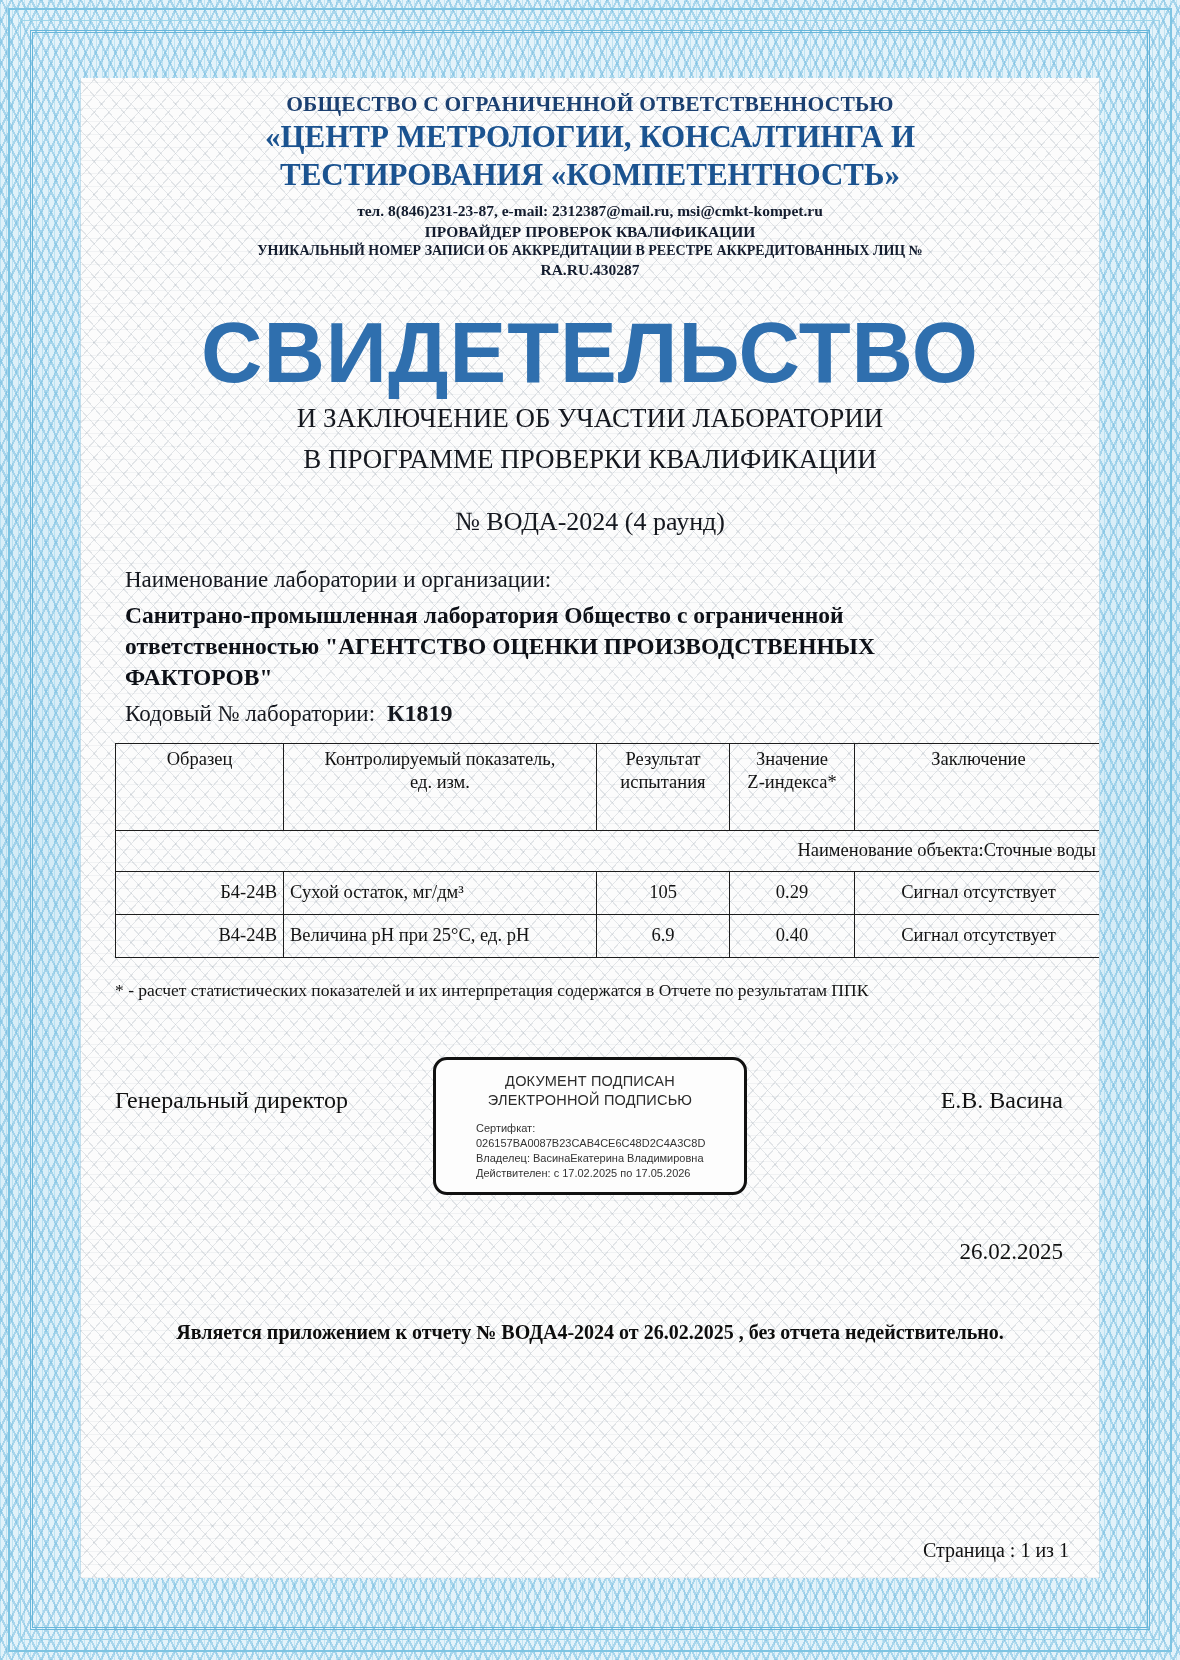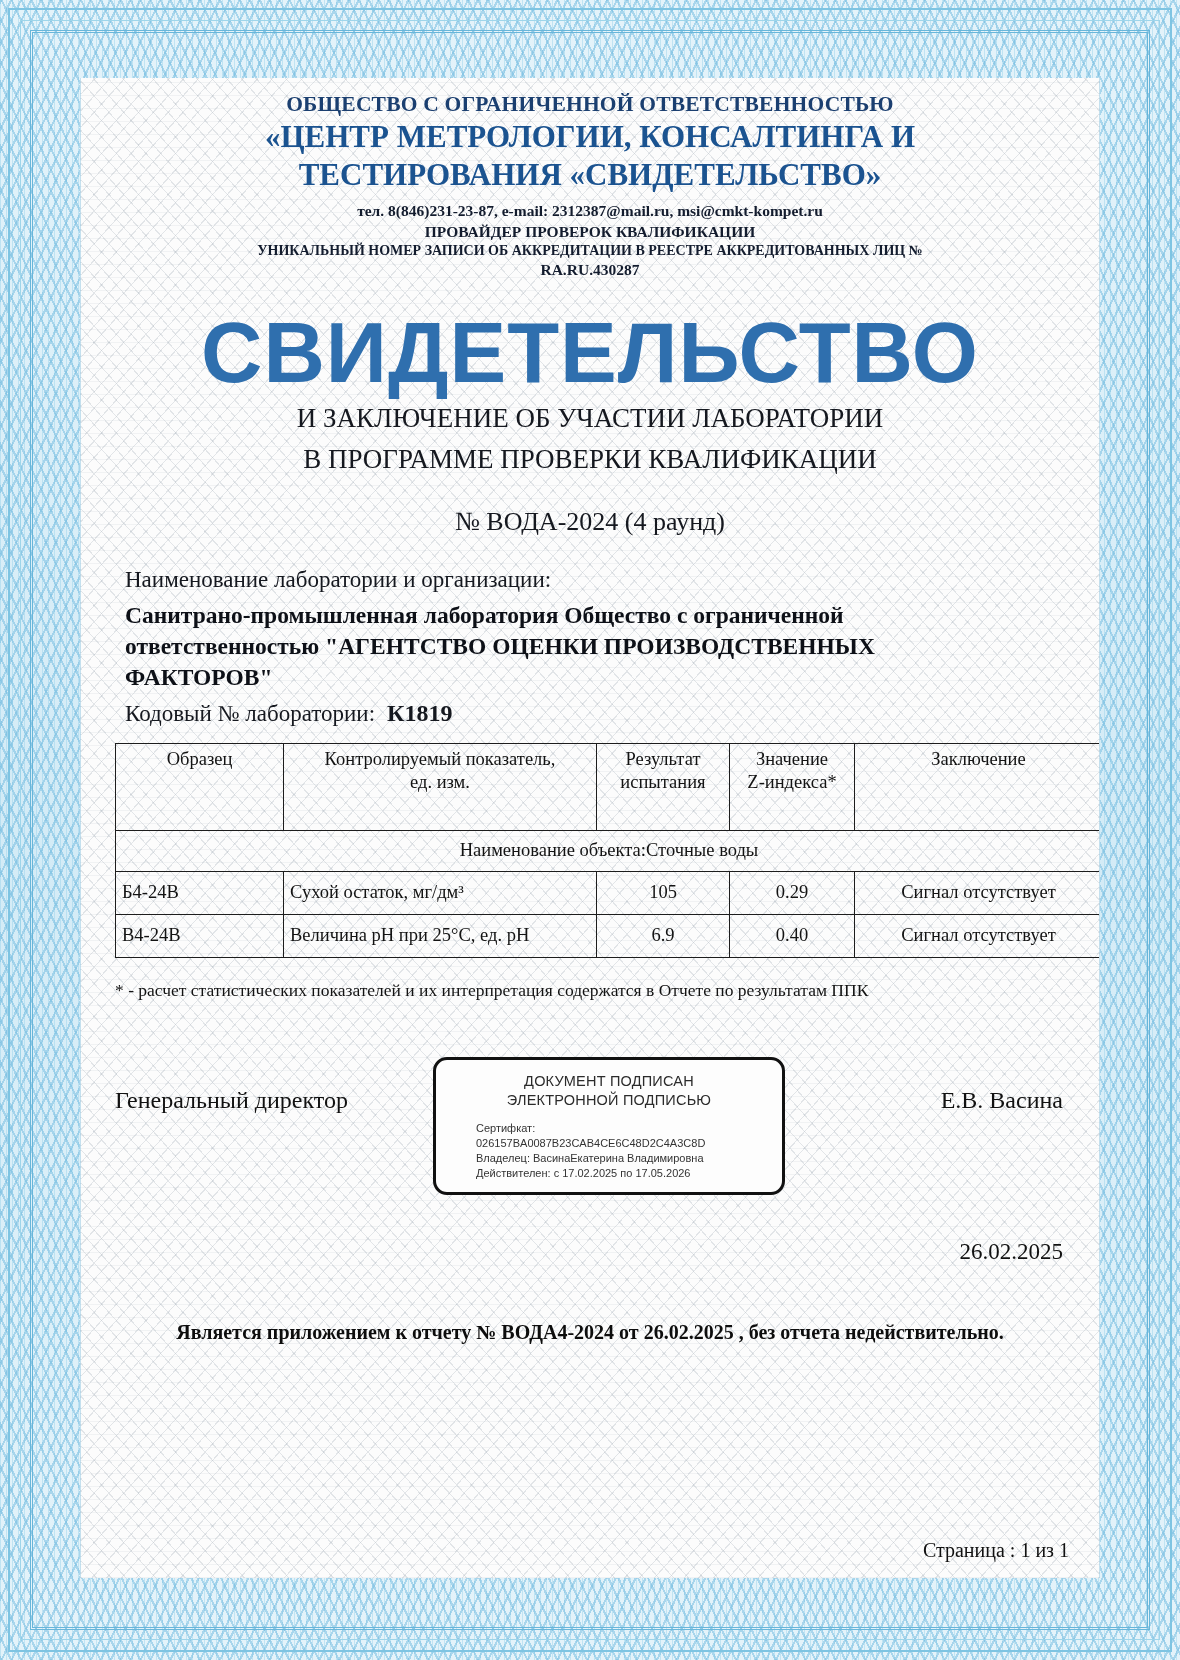--- a/index.html
+++ b/index.html
@@ -197,27 +197,27 @@
   }
   .col-sample   { width: 155px; }
   .col-param    { width: 300px; }
   .col-result   { width: 120px; }
   .col-zindex   { width: 112px; }
   .col-conclusion { width: 235px; }
 
   td.object-row {
     font-weight: bold;
     font-size: 19px;
-    text-align: center;
+    text-align: right;
     padding: 6px 4px 6px 6px;
     height: 32px;
     border-right: 1px solid #1d1d1d;
     font-family: Liberation Serif, serif;
   }
-  td.c-sample { text-align: left;  padding-left: 6px; height: 34px; }
+  td.c-sample { text-align: right;  padding-left: 6px; height: 34px; }
   td.c-param  { text-align: left;  padding-left: 8px; }
   td.c-center { text-align: center; }
   td.c-concl  { text-align: center; }
 
   .footnote {
     margin-top: 22px;
     margin-left: 6px;
     font-size: 17.5px;
     color: #131313;
   }
@@ -239,21 +239,21 @@
     position: absolute;
     right: 8px;
     top: 24px;
     font-size: 24px;
     color: #111;
   }
   .stamp {
     position: absolute;
     left: 324px;
     top: -6px;
-    width: 352px;
+    width: 314px;
     height: 138px;
     border: 3px solid #111;
     border-radius: 14px;
     background: #fdfdfd;
     box-sizing: border-box;
     padding: 12px 10px 8px 10px;
     font-family: "Liberation Sans", sans-serif;
   }
   .stamp-title {
     text-align: center;
@@ -300,21 +300,21 @@
   <div class="border-outline"></div>
   <div class="border-outline2"></div>
   <div class="border-wave"></div>
 
   <div class="paper">
     <div class="paper-inner">
 
       <div>
         <div class="org-line1">ОБЩЕСТВО С ОГРАНИЧЕННОЙ ОТВЕТСТВЕННОСТЬЮ</div>
         <div class="org-line2">«ЦЕНТР МЕТРОЛОГИИ, КОНСАЛТИНГА И</div>
-        <div class="org-line2">ТЕСТИРОВАНИЯ «СВИДЕТЕЛЬСТВО»</div>
+        <div class="org-line2">ТЕСТИРОВАНИЯ «КОМПЕТЕНТНОСТЬ»</div>
         <div class="contact-line">тел.  8(846)231-23-87,   e-mail: 2312387@mail.ru,  msi@cmkt-kompet.ru</div>
         <div class="provider-line">ПРОВАЙДЕР ПРОВЕРОК КВАЛИФИКАЦИИ</div>
         <div class="accred-line">УНИКАЛЬНЫЙ НОМЕР ЗАПИСИ ОБ АККРЕДИТАЦИИ В РЕЕСТРЕ АККРЕДИТОВАННЫХ ЛИЦ №</div>
         <div class="accred-num">RA.RU.430287</div>
       </div>
 
       <div class="main-title">СВИДЕТЕЛЬСТВО</div>
       <div class="sub-title">И ЗАКЛЮЧЕНИЕ ОБ УЧАСТИИ ЛАБОРАТОРИИ</div>
       <div class="sub-title">В ПРОГРАММЕ ПРОВЕРКИ КВАЛИФИКАЦИИ</div>
       <div class="program-number">№ ВОДА-2024 (4 раунд)</div>

